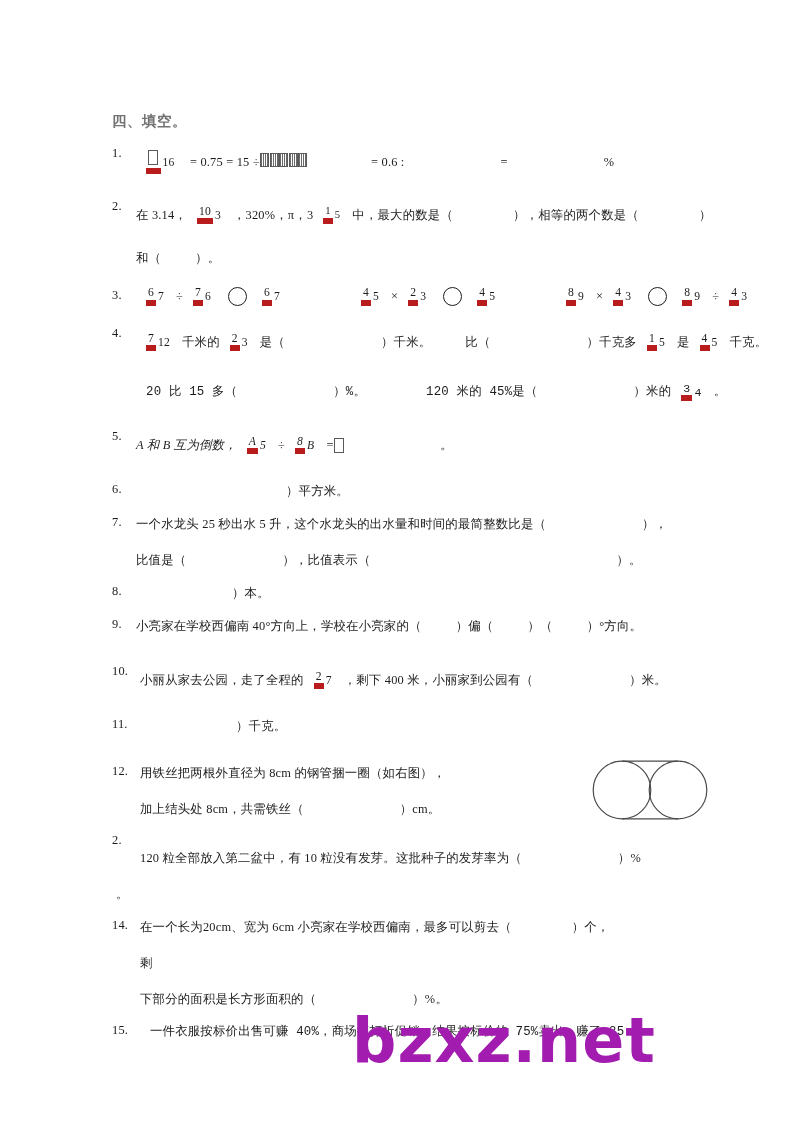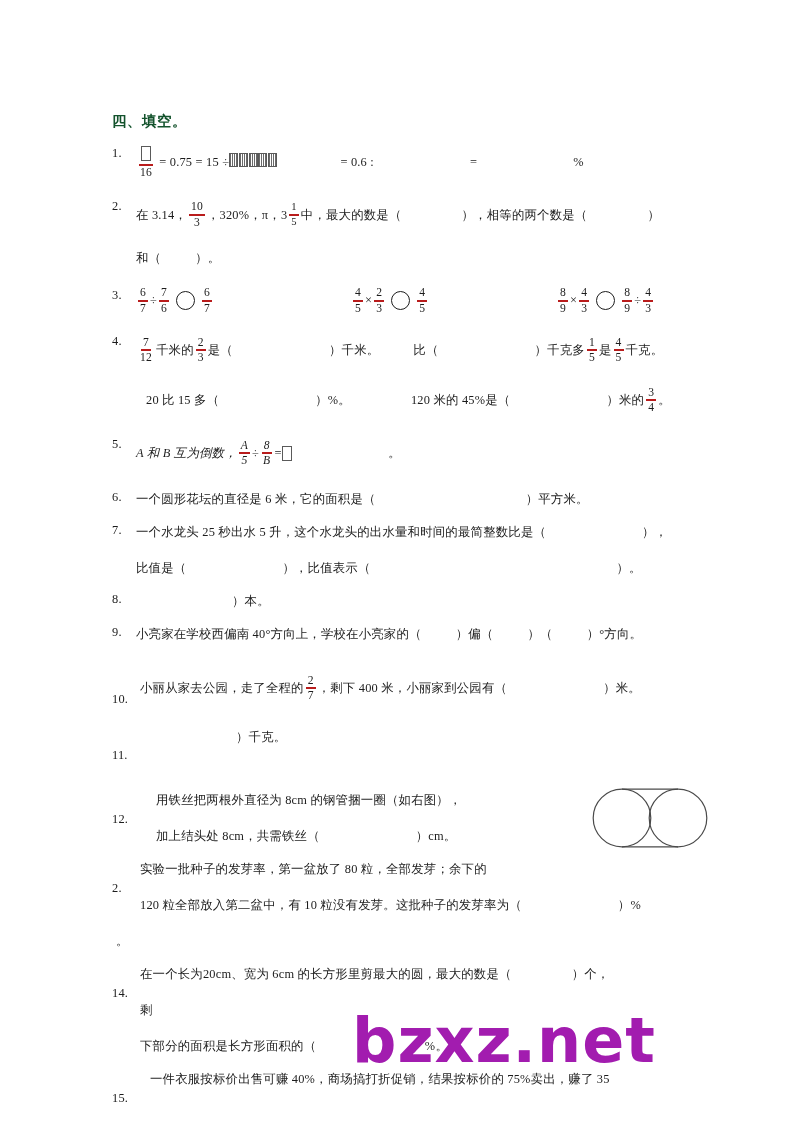--- a/index.html
+++ b/index.html
@@ -38,75 +38,75 @@
     white-space: nowrap;
   }
 
   
   .section-title {
     font-family: "DejaVu Sans", "Liberation Sans", sans-serif;
     font-weight: bold;
     font-size: 14.5px;
     letter-spacing: 0.5px;
     margin: 0 0 14px 0;
-    color: #14532d;
+    color: #737373;
   }
 
   
   .q {
     display: flex;
     align-items: flex-start;
     font-size: 12.4px;
     line-height: 1.35;
     margin-bottom: 13px;
     letter-spacing: 0.2px;
   }
   .q-num {
     flex: 0 0 auto;
     width: 24px;
     text-align: left;
     white-space: nowrap;
   }
-  .q-num.wide { width: 28px; margin-top: 20px; }
+  .q-num.wide { width: 28px; }
   .q-body {
     flex: 1 1 auto;
     display: block;
   }
   .line {
     display: flex;
     align-items: center;
     flex-wrap: nowrap;
     min-height: 20px;
   }
   .line.spaced { margin-top: 16px; }
   .line.tall { min-height: 34px; }
-  .indent-2 { padding-left: 10px; }
+  .indent-2 { padding-left: 10px; font-family: Liberation Mono, monospace; }
 
   .t { white-space: pre; }
 
   
   .blank-s { display: inline-block; width: 34px; }
   .blank-m { display: inline-block; width: 60px; }
   .blank-l { display: inline-block; width: 96px; }
   .blank-xl { display: inline-block; width: 150px; }
 
   
   .frac {
     display: inline-flex;
-    flex-direction: column;
+    flex-direction: row;
     align-items: center;
     justify-content: flex-end;
     vertical-align: middle;
-    margin: 0 2px;
+    margin: 0 10px;
     line-height: 1;
     font-size: 11.6px;
   }
   .frac .num {
     padding: 0 2px 1px 2px;
-    border-bottom: 2px solid #b91c1c;
+    border-bottom: 6px solid #b91c1c;
   }
   .frac .den {
     padding: 1px 2px 0 2px;
   }
   .frac.small { font-size: 10.6px; }
   .frac.ital .num, .frac.ital .den { font-style: italic; }
 
   .mixed {
     display: inline-flex;
     align-items: center;
@@ -147,21 +147,21 @@
     display: flex;
     align-items: center;
     width: 100%;
   }
   .cols3 > .col { display: flex; align-items: center; }
   .cols3 > .col.c1 { flex: 0 0 215px; }
   .cols3 > .col.c2 { flex: 0 0 205px; }
   .cols3 > .col.c3 { flex: 1 1 auto; }
 
   
-  .q12-wrap { position: relative; gap: 16px; }
+  .q12-wrap { position: relative; }
   .fig-pipes {
     position: absolute;
     right: -4px;
     top: -4px;
     width: 116px;
     height: 62px;
   }
 
   .spacer-sm { height: 6px; }
   .spacer-md { height: 14px; }
@@ -367,21 +367,20 @@
       </span>
     </span>
   </div>
 
   <div class="spacer-sm"></div>
 
   <div class="q">
     <span class="q-num">6.</span>
     <span class="q-body">
       <span class="line">
-        <span class="t">一个圆形花坛的直径是 6 米，它的面积是（</span>
         <span class="blank-xl"></span>
         <span class="t">）平方米。</span>
       </span>
     </span>
   </div>
 
   <div class="q">
     <span class="q-num">7.</span>
     <span class="q-body">
       <span class="line">
@@ -474,39 +473,36 @@
       <line x1="30" y1="2.2" x2="86" y2="2.2" stroke="#4a4a4a" stroke-width="1.2"></line>
       <line x1="30" y1="59.8" x2="86" y2="59.8" stroke="#4a4a4a" stroke-width="1.2"></line>
       <circle cx="30" cy="31" r="28.8" fill="none" stroke="#4a4a4a" stroke-width="1.2"></circle>
       <circle cx="86" cy="31" r="28.8" fill="none" stroke="#4a4a4a" stroke-width="1.2"></circle>
     </svg>
   </div>
 
   <div class="q">
     <span class="q-num wide">2.</span>
     <span class="q-body">
-      <span class="line">
-        <span class="t">实验一批种子的发芽率，第一盆放了 80 粒，全部发芽；余下的</span>
-      </span>
       <span class="line spaced">
         <span class="t">120 粒全部放入第二盆中，有 10 粒没有发芽。这批种子的发芽率为（</span>
         <span class="blank-l"></span>
         <span class="t">）%</span>
       </span>
       <span class="line spaced" style="margin-left:-24px">
         <span class="t">。</span>
       </span>
     </span>
   </div>
 
   <div class="q">
     <span class="q-num wide">14.</span>
     <span class="q-body">
       <span class="line">
-        <span class="t">在一个长为20cm、宽为 6cm 的长方形里剪最大的圆，最大的数是（</span>
+        <span class="t">在一个长为20cm、宽为 6cm 小亮家在学校西偏南，最多可以剪去（</span>
         <span class="blank-m"></span>
         <span class="t">）个，</span>
       </span>
       <span class="line spaced">
         <span class="t">剩</span>
       </span>
       <span class="line spaced">
         <span class="t">下部分的面积是长方形面积的（</span>
         <span class="blank-l"></span>
         <span class="t">）%。</span>

